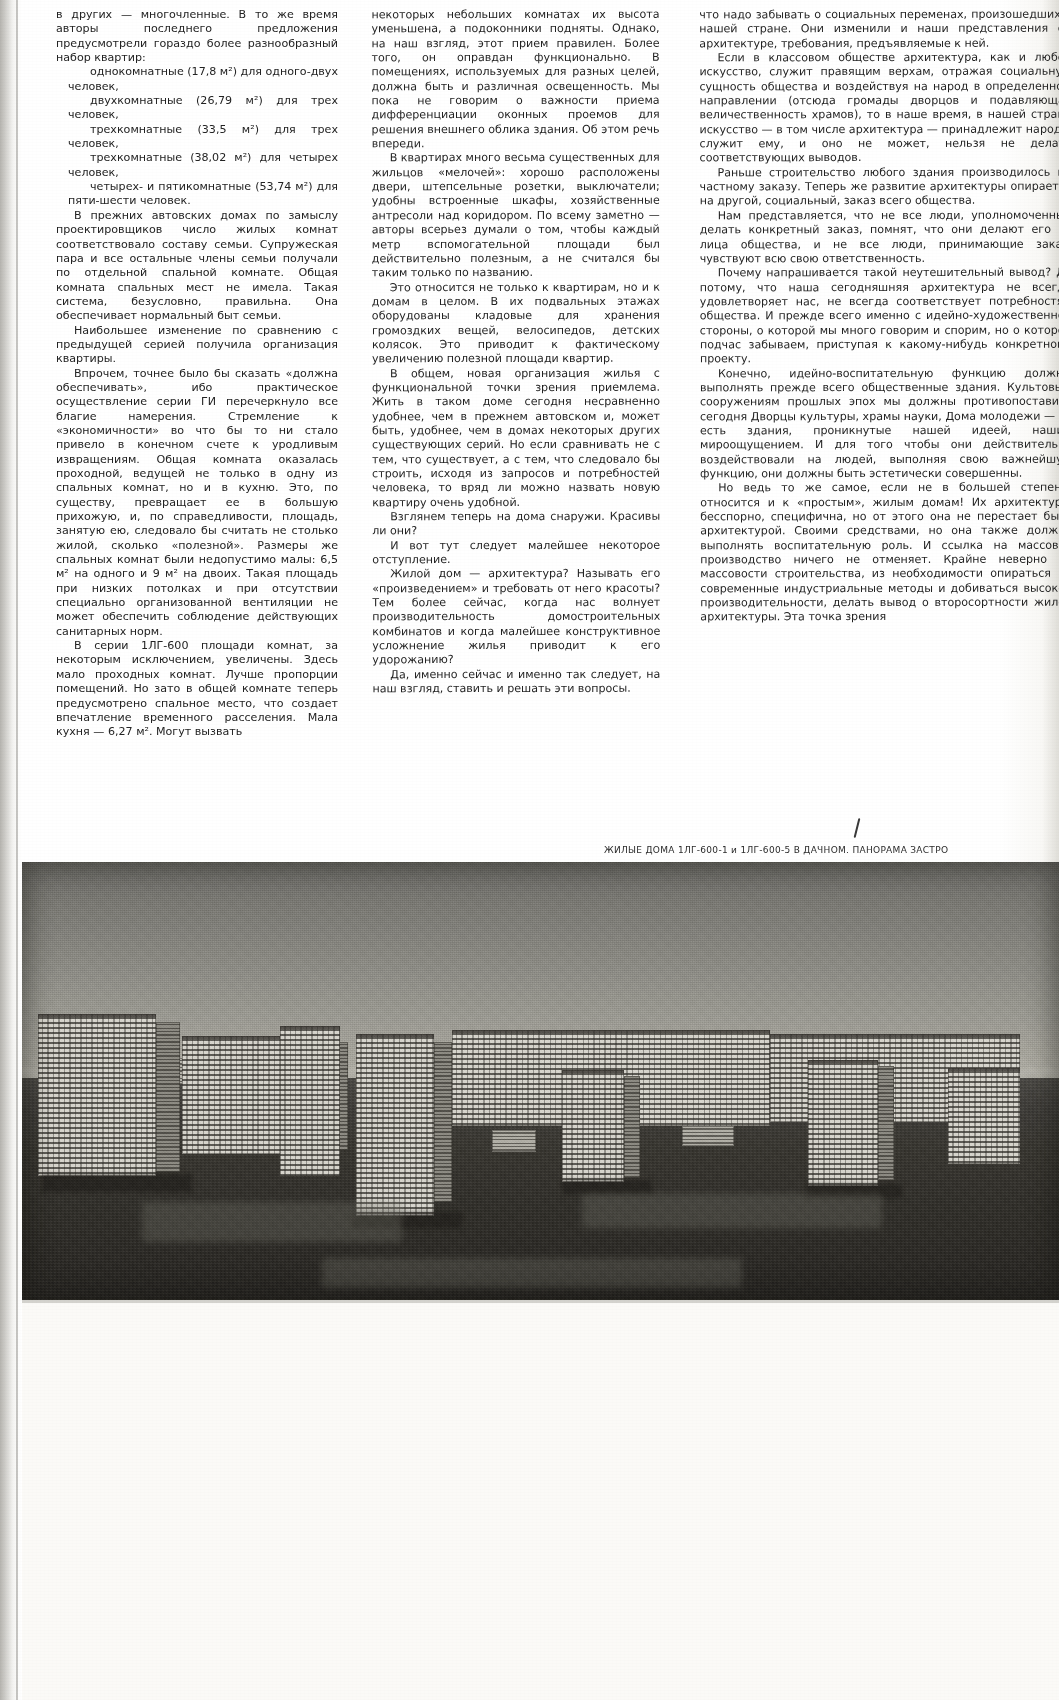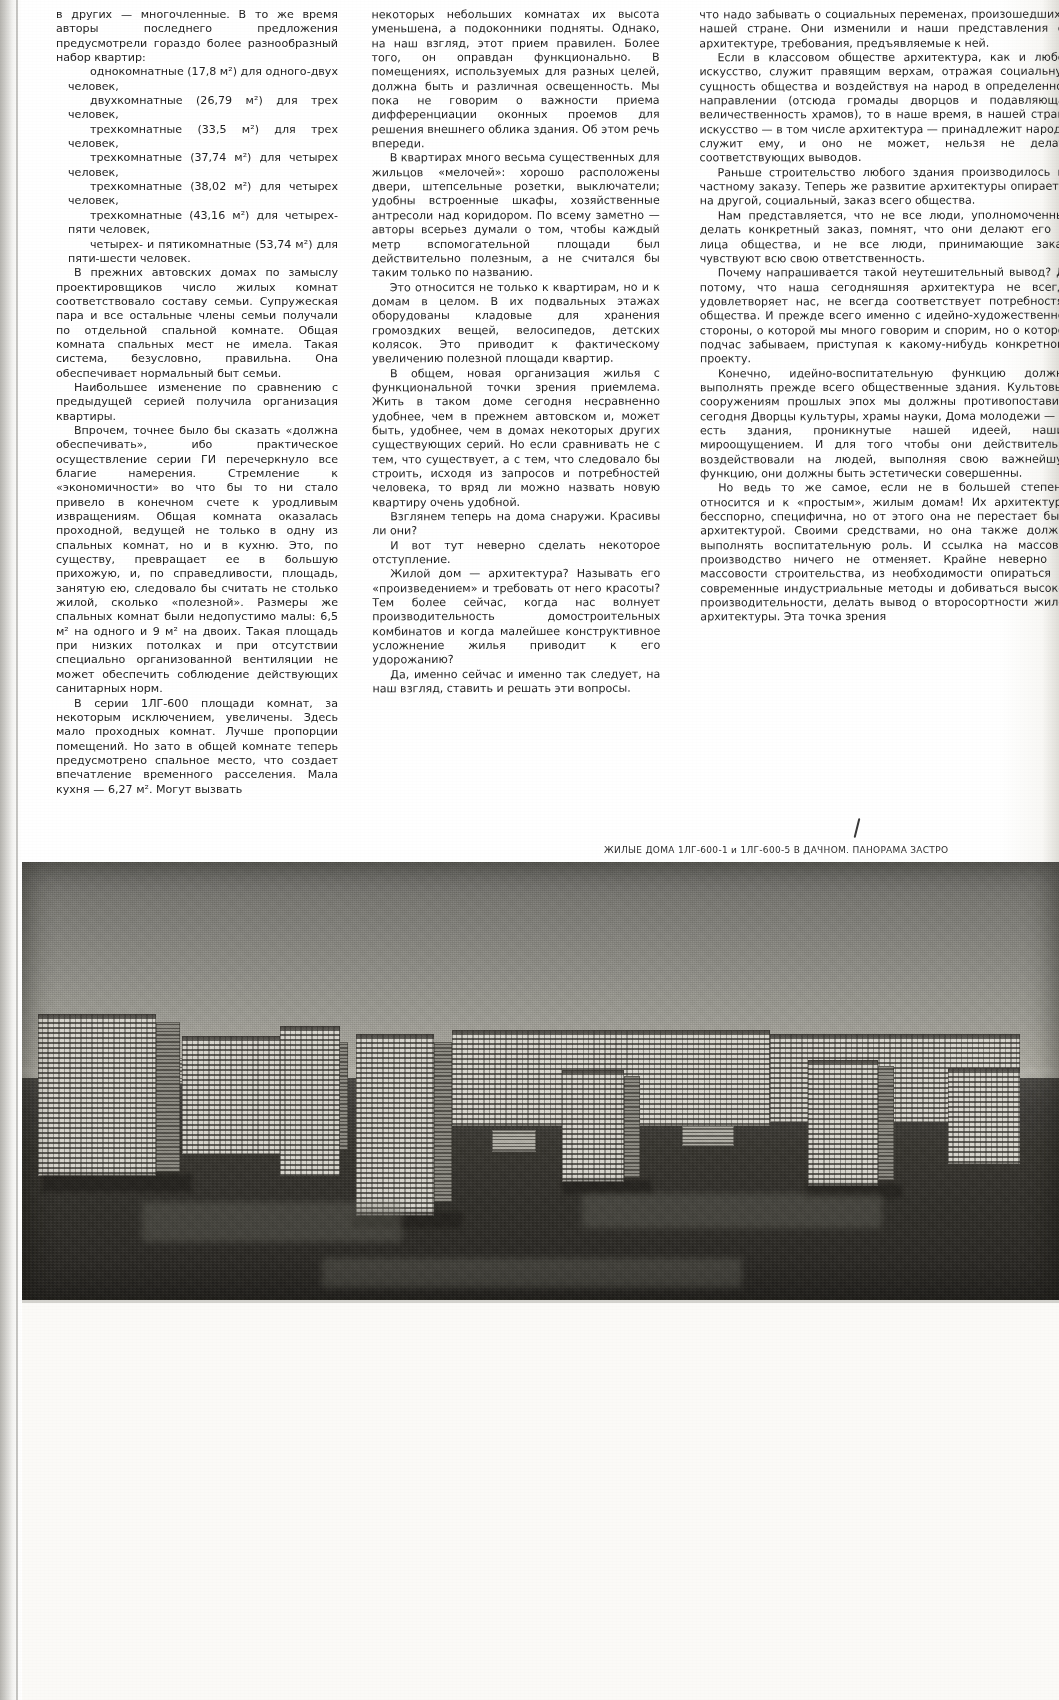--- a/index.html
+++ b/index.html
@@ -246,37 +246,35 @@
 <div id="binding-line"></div>
 <div id="right-page-edge"></div>
 
 <div id="columns">
 
   <div class="column" id="col-1">
     <p class="noindent">в других — многочленные. В то же время авторы последнего предложения предусмотрели гораздо более разнообразный набор квартир:</p>
     <p class="listline">однокомнатные (17,8 м²) для одного-двух человек,</p>
     <p class="listline">двухкомнатные (26,79 м²) для трех человек,</p>
     <p class="listline">трехкомнатные (33,5 м²) для трех человек,</p>
-    <p class="listline">трехкомнатные (37,74 м²) для четырех человек,</p>
     <p class="listline">трехкомнатные (38,02 м²) для четырех человек,</p>
-    <p class="listline">трехкомнатные (43,16 м²) для четырех-пяти человек,</p>
     <p class="listline">четырех- и пятикомнатные (53,74 м²) для пяти-шести человек.</p>
     <p>В прежних автовских домах по замыслу проектировщиков число жилых комнат соответствовало составу семьи. Супружеская пара и все остальные члены семьи получали по отдельной спальной комнате. Общая комната спальных мест не имела. Такая система, безусловно, правильна. Она обеспечивает нормальный быт семьи.</p>
     <p>Наибольшее изменение по сравнению с предыдущей серией получила организация квартиры.</p>
     <p>Впрочем, точнее было бы сказать «должна обеспечивать», ибо практическое осуществление серии ГИ перечеркнуло все благие намерения. Стремление к «экономичности» во что бы то ни стало привело в конечном счете к уродливым извращениям. Общая комната оказалась проходной, ведущей не только в одну из спальных комнат, но и в кухню. Это, по существу, превращает ее в большую прихожую, и, по справедливости, площадь, занятую ею, следовало бы считать не столько жилой, сколько «полезной». Размеры же спальных комнат были недопустимо малы: 6,5 м² на одного и 9 м² на двоих. Такая площадь при низких потолках и при отсутствии специально организованной вентиляции не может обеспечить соблюдение действующих санитарных норм.</p>
     <p>В серии 1ЛГ-600 площади комнат, за некоторым исключением, увеличены. Здесь мало проходных комнат. Лучше пропорции помещений. Но зато в общей комнате теперь предусмотрено спальное место, что создает впечатление временного расселения. Мала кухня — 6,27 м². Могут вызвать</p>
   </div>
 
   <div class="column" id="col-2">
     <p class="noindent">некоторых небольших комнатах их высота уменьшена, а подоконники подняты. Однако, на наш взгляд, этот прием правилен. Более того, он оправдан функционально. В помещениях, используемых для разных целей, должна быть и различная освещенность. Мы пока не говорим о важности приема дифференциации оконных проемов для решения внешнего облика здания. Об этом речь впереди.</p>
     <p>В квартирах много весьма существенных для жильцов «мелочей»: хорошо расположены двери, штепсельные розетки, выключатели; удобны встроенные шкафы, хозяйственные антресоли над коридором. По всему заметно — авторы всерьез думали о том, чтобы каждый метр вспомогательной площади был действительно полезным, а не считался бы таким только по названию.</p>
     <p>Это относится не только к квартирам, но и к домам в целом. В их подвальных этажах оборудованы кладовые для хранения громоздких вещей, велосипедов, детских колясок. Это приводит к фактическому увеличению полезной площади квартир.</p>
     <p>В общем, новая организация жилья с функциональной точки зрения приемлема. Жить в таком доме сегодня несравненно удобнее, чем в прежнем автовском и, может быть, удобнее, чем в домах некоторых других существующих серий. Но если сравнивать не с тем, что существует, а с тем, что следовало бы строить, исходя из запросов и потребностей человека, то вряд ли можно назвать новую квартиру очень удобной.</p>
     <p>Взглянем теперь на дома снаружи. Красивы ли они?</p>
-    <p>И вот тут неверно сделать некоторое отступление.</p>
+    <p>И вот тут следует малейшее некоторое отступление.</p>
     <p>Жилой дом — архитектура? Называть его «произведением» и требовать от него красоты? Тем более сейчас, когда нас волнует производительность домостроительных комбинатов и когда малейшее конструктивное усложнение жилья приводит к его удорожанию?</p>
     <p>Да, именно сейчас и именно так следует, на наш взгляд, ставить и решать эти вопросы.</p>
   </div>
 
   <div id="col-3-clip">
     <div class="column" id="col-3">
       <p class="noindent">что надо забывать о социальных переменах, произошедших в нашей стране. Они изменили и наши представления об архитектуре, требования, предъявляемые к ней.</p>
       <p>Если в классовом обществе архитектура, как и любое искусство, служит правящим верхам, отражая социальную сущность общества и воздействуя на народ в определенном направлении (отсюда громады дворцов и подавляющая величественность храмов), то в наше время, в нашей стране искусство — в том числе архитектура — принадлежит народу, служит ему, и оно не может, нельзя не делать соответствующих выводов.</p>
       <p>Раньше строительство любого здания производилось по частному заказу. Теперь же развитие архитектуры опирается на другой, социальный, заказ всего общества.</p>
       <p>Нам представляется, что не все люди, уполномоченные делать конкретный заказ, помнят, что они делают его от лица общества, и не все люди, принимающие заказ, чувствуют всю свою ответственность.</p>

